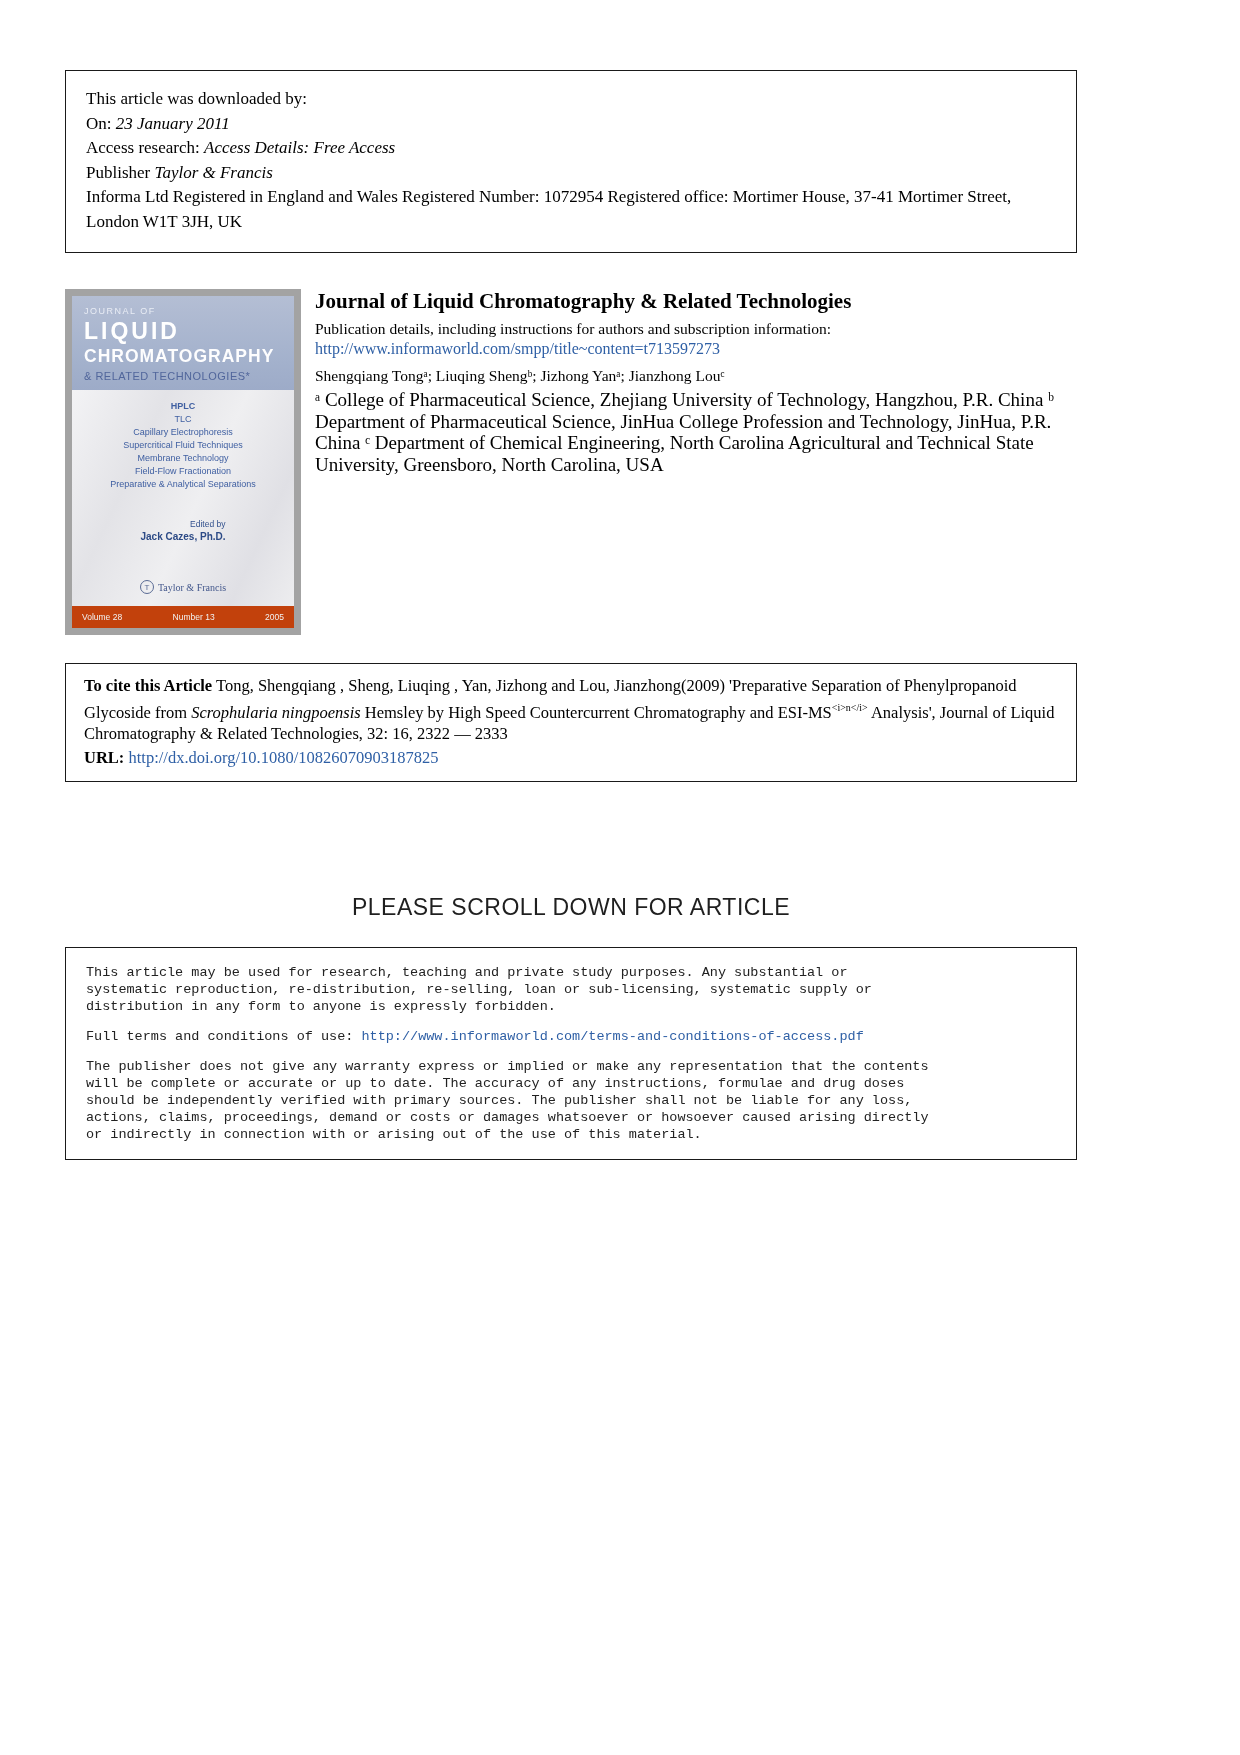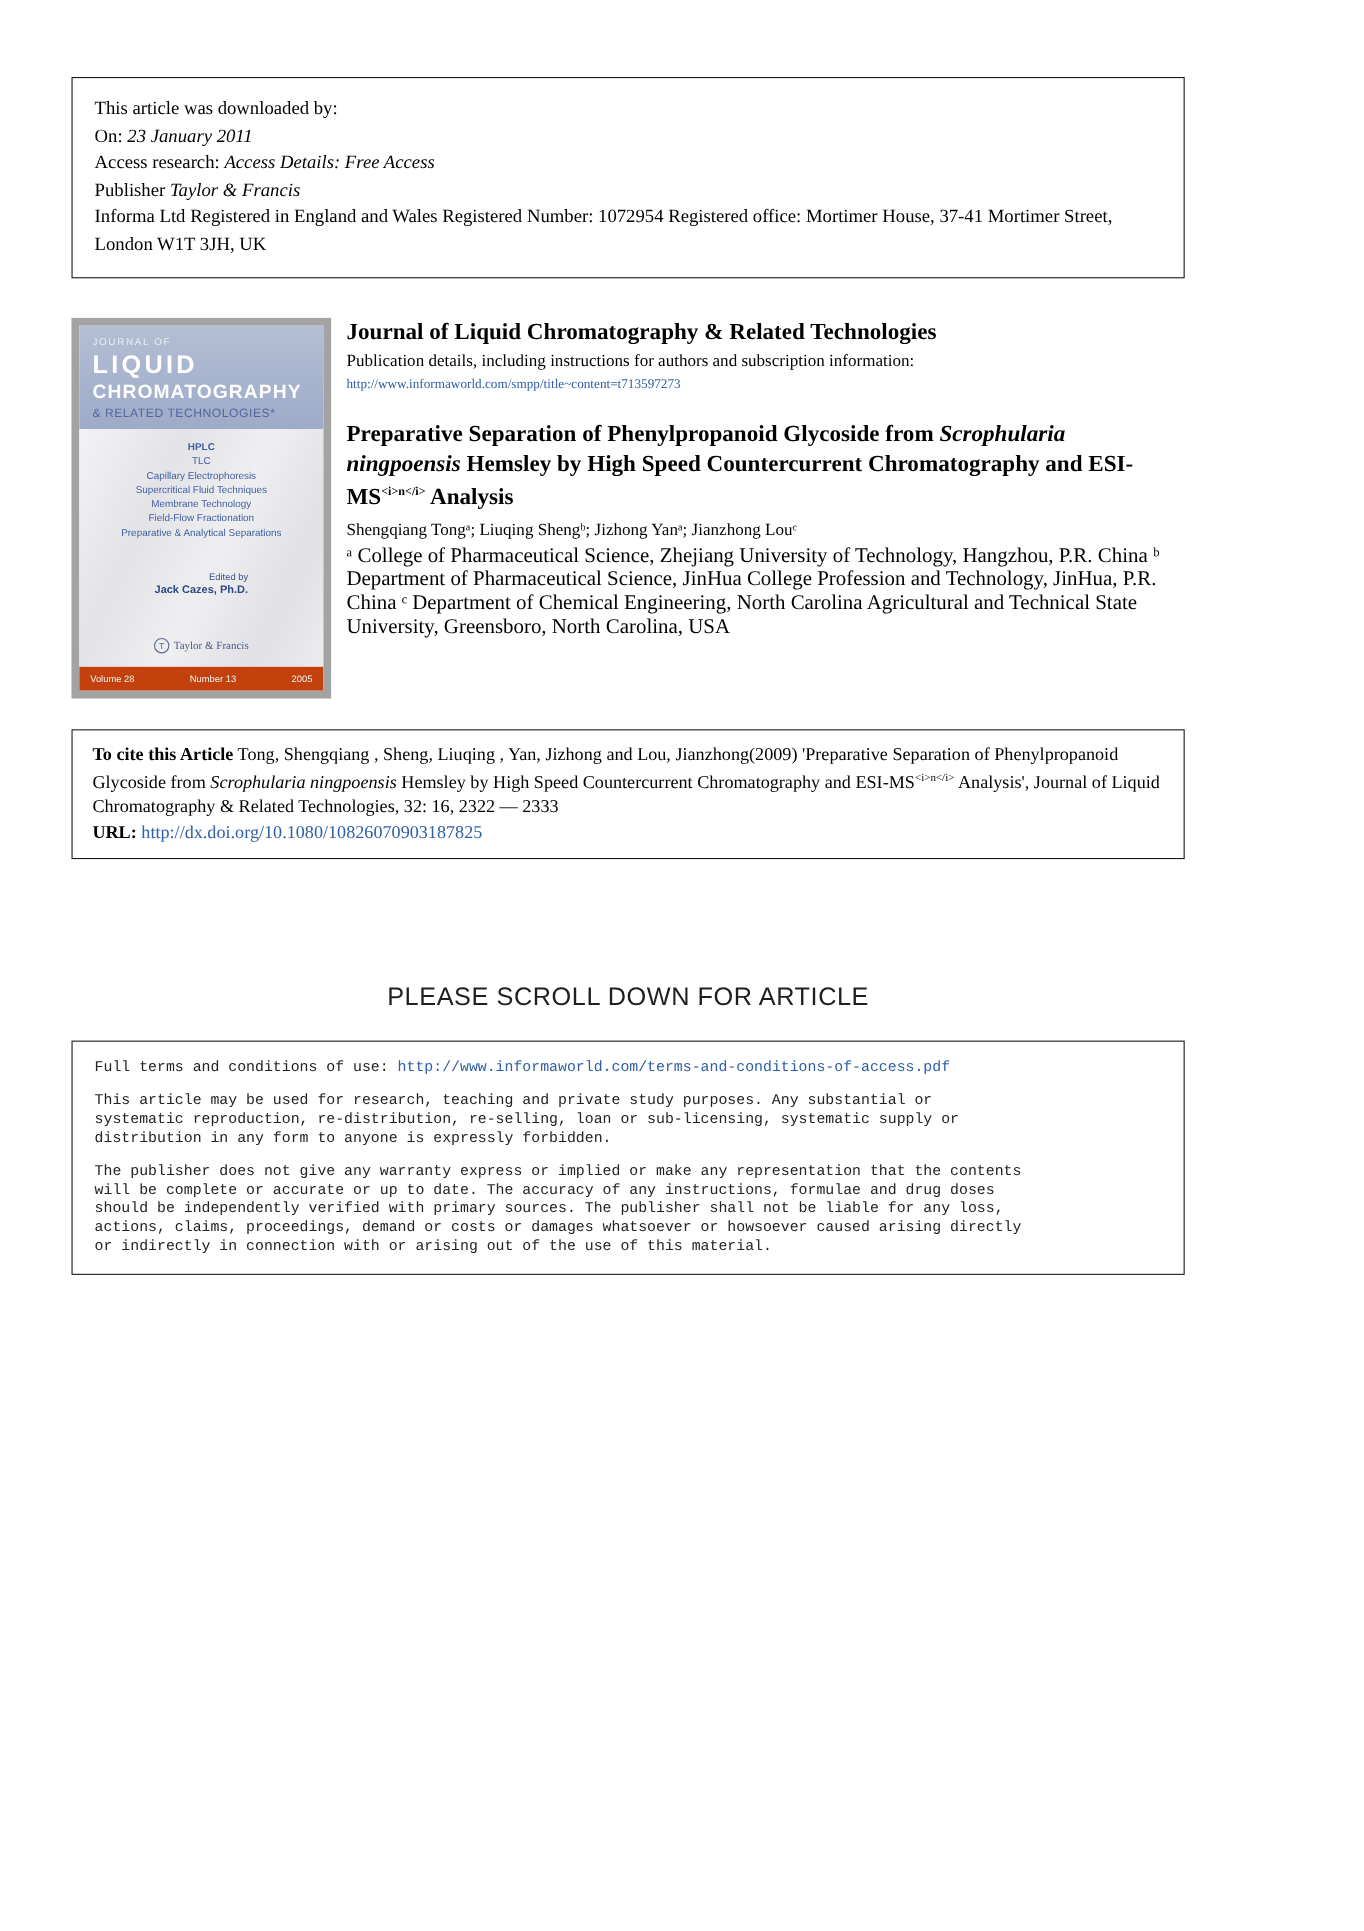--- a/index.html
+++ b/index.html
@@ -61,21 +61,21 @@
     height: 22px; background: #c2410c;
     display: flex; align-items: center; justify-content: space-between;
     padding: 0 10px;
     font-family: "Liberation Sans", sans-serif; font-size: 8.5px; color: #f2f2f2;
   }
 
   .journal-right { margin-left: 14px; width: 762px; }
   .journal-title { font-size: 21px; font-weight: bold; line-height: 25px; }
   .pub-details { font-size: 15.5px; line-height: 20px; margin-top: 5px; }
   .link { color: #2e5fa5; text-decoration: none; cursor: pointer; }
-  .pub-url { font-size: 12px; line-height: 20px; display: inline-block; }
+  .pub-url { font-size: 16px; line-height: 20px; display: inline-block; }
 
   .article-title { font-size: 21px; font-weight: bold; line-height: 26.5px; margin-top: 22px; }
   .article-title sup { font-size: 11px; font-weight: bold; }
   .authors { font-size: 15.5px; line-height: 20px; margin-top: 7px; }
   .affiliations { font-size: 19px; line-height: 21.5px; margin-top: 3px; }
 
   
   .cite-box { margin-top: 28px; padding: 11px 18px 12px 18px; font-size: 16.5px; line-height: 21.5px; }
   .cite-box sup { font-size: 10px; }
   .cite-par { margin: 0; }
@@ -141,41 +141,38 @@
         <span>Number 13</span>
         <span>2005</span>
       </div>
     </div>
 
     <div class="journal-right">
       <div class="journal-title">Journal of Liquid Chromatography &amp; Related Technologies</div>
       <div class="pub-details">Publication details, including instructions for authors and subscription information:</div>
       <a class="link pub-url">http://www.informaworld.com/smpp/title~content=t713597273</a>
 
-      <div class="article-title">
-        <span>Preparative Separation of Phenylpropanoid Glycoside from </span><i>Scrophularia ningpoensis</i><span> Hemsley by High Speed Countercurrent Chromatography and ESI-MS</span><sup>&lt;i&gt;n&lt;/i&gt;</sup><span> Analysis</span>
-      </div>
 
       <div class="authors">Shengqiang Tongᵃ; Liuqing Shengᵇ; Jizhong Yanᵃ; Jianzhong Louᶜ</div>
       <div class="affiliations">ᵃ College of Pharmaceutical Science, Zhejiang University of Technology, Hangzhou, P.R. China ᵇ Department of Pharmaceutical Science, JinHua College Profession and Technology, JinHua, P.R. China ᶜ Department of Chemical Engineering, North Carolina Agricultural and Technical State University, Greensboro, North Carolina, USA</div>
     </div>
   </div>
 
   <div class="box cite-box">
     <p class="cite-par"><b>To cite this Article</b><span> Tong, Shengqiang , Sheng, Liuqing , Yan, Jizhong and Lou, Jianzhong(2009) 'Preparative Separation of Phenylpropanoid Glycoside from </span><i>Scrophularia ningpoensis</i><span> Hemsley by High Speed Countercurrent Chromatography and ESI-MS</span><sup>&lt;i&gt;n&lt;/i&gt;</sup><span> Analysis', Journal of Liquid Chromatography &amp; Related Technologies, 32: 16, 2322 — 2333</span></p>
     <p class="cite-par"><b>URL: </b><a class="link">http://dx.doi.org/10.1080/10826070903187825</a></p>
   </div>
 
   <div class="scroll-notice">PLEASE SCROLL DOWN FOR ARTICLE</div>
 
   <div class="box terms-box">
-    <p class="terms-par"><span>Full terms and conditions of use: </span><a class="link">http://www.informaworld.com/terms-and-conditions-of-access.pdf</a></p>
     <p class="terms-par">This article may be used for research, teaching and private study purposes. Any substantial or
 systematic reproduction, re-distribution, re-selling, loan or sub-licensing, systematic supply or
 distribution in any form to anyone is expressly forbidden.</p>
+    <p class="terms-par"><span>Full terms and conditions of use: </span><a class="link">http://www.informaworld.com/terms-and-conditions-of-access.pdf</a></p>
     <p class="terms-par">The publisher does not give any warranty express or implied or make any representation that the contents
 will be complete or accurate or up to date. The accuracy of any instructions, formulae and drug doses
 should be independently verified with primary sources. The publisher shall not be liable for any loss,
 actions, claims, proceedings, demand or costs or damages whatsoever or howsoever caused arising directly
 or indirectly in connection with or arising out of the use of this material.</p>
   </div>
 
 </div>
 
 </body></html>

